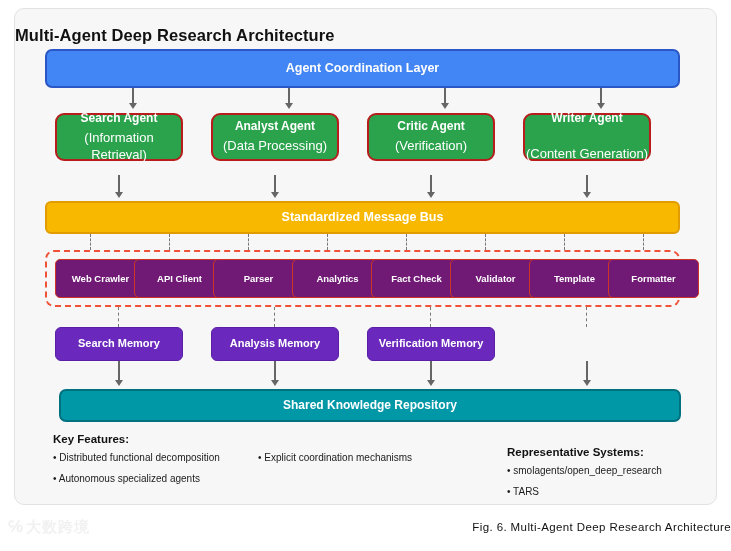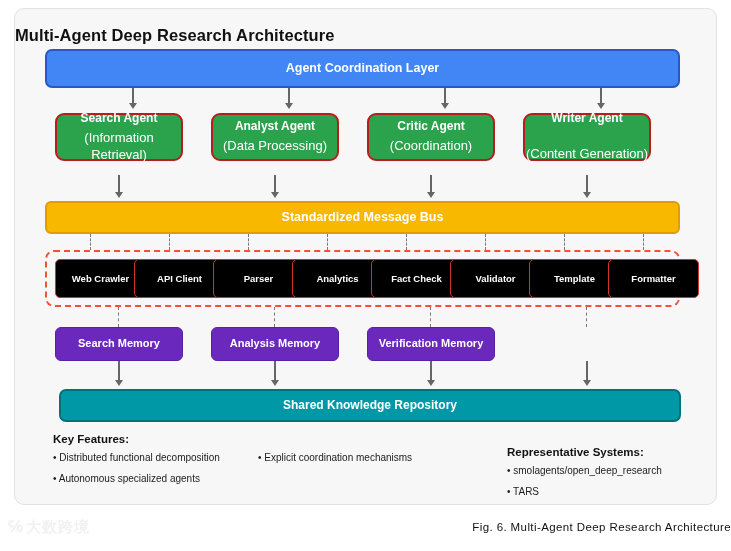--- a/index.html
+++ b/index.html
@@ -106,21 +106,21 @@
     width: 635px;
     height: 57px;
     border: 2px dashed #ef5237;
     border-radius: 9px;
     box-sizing: border-box;
   }
   .tool-node {
     top: 250px;
     width: 91px;
     height: 39px;
-    background: #000000;
+    background: #701a75;
     border: 1px solid #cf3526;
     border-radius: 5px;
     font-size: 9.5px;
     font-weight: bold;
   }
 
   
   .memory-node {
     top: 318px;
     width: 128px;
@@ -267,21 +267,21 @@
   <div class="node agent-node" style="left:40px;">
     <span class="agent-title">Search Agent</span>
     <span class="agent-sub">(Information Retrieval)</span>
   </div>
   <div class="node agent-node" style="left:196px;">
     <span class="agent-title">Analyst Agent</span>
     <span class="agent-sub">(Data Processing)</span>
   </div>
   <div class="node agent-node" style="left:352px;">
     <span class="agent-title">Critic Agent</span>
-    <span class="agent-sub">(Coordination)</span>
+    <span class="agent-sub">(Verification)</span>
   </div>
   <div class="node agent-node" style="left:508px;gap:16px;">
     <span class="agent-title">Writer Agent</span>
     <span class="agent-sub">(Content Generation)</span>
   </div>
 
   <div class="conn conn-line" style="left:103px; top:166px; height:19px;"></div>
   <div class="arrow-head" style="left:99.5px; top:183px;"></div>
 
   <div class="conn conn-line" style="left:259px; top:166px; height:19px;"></div>

